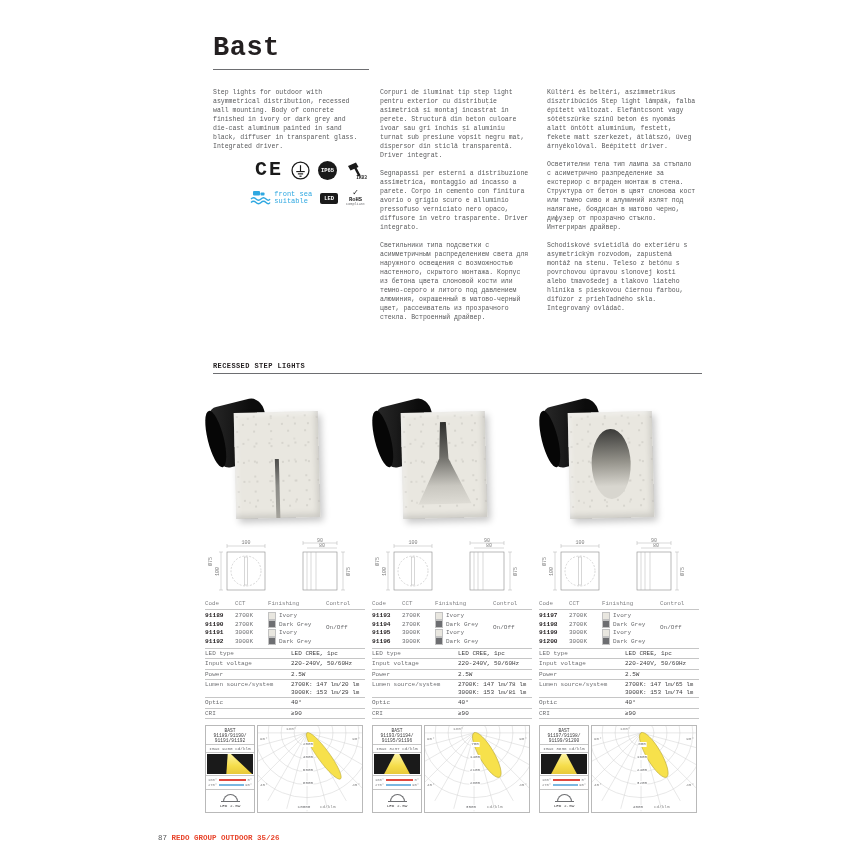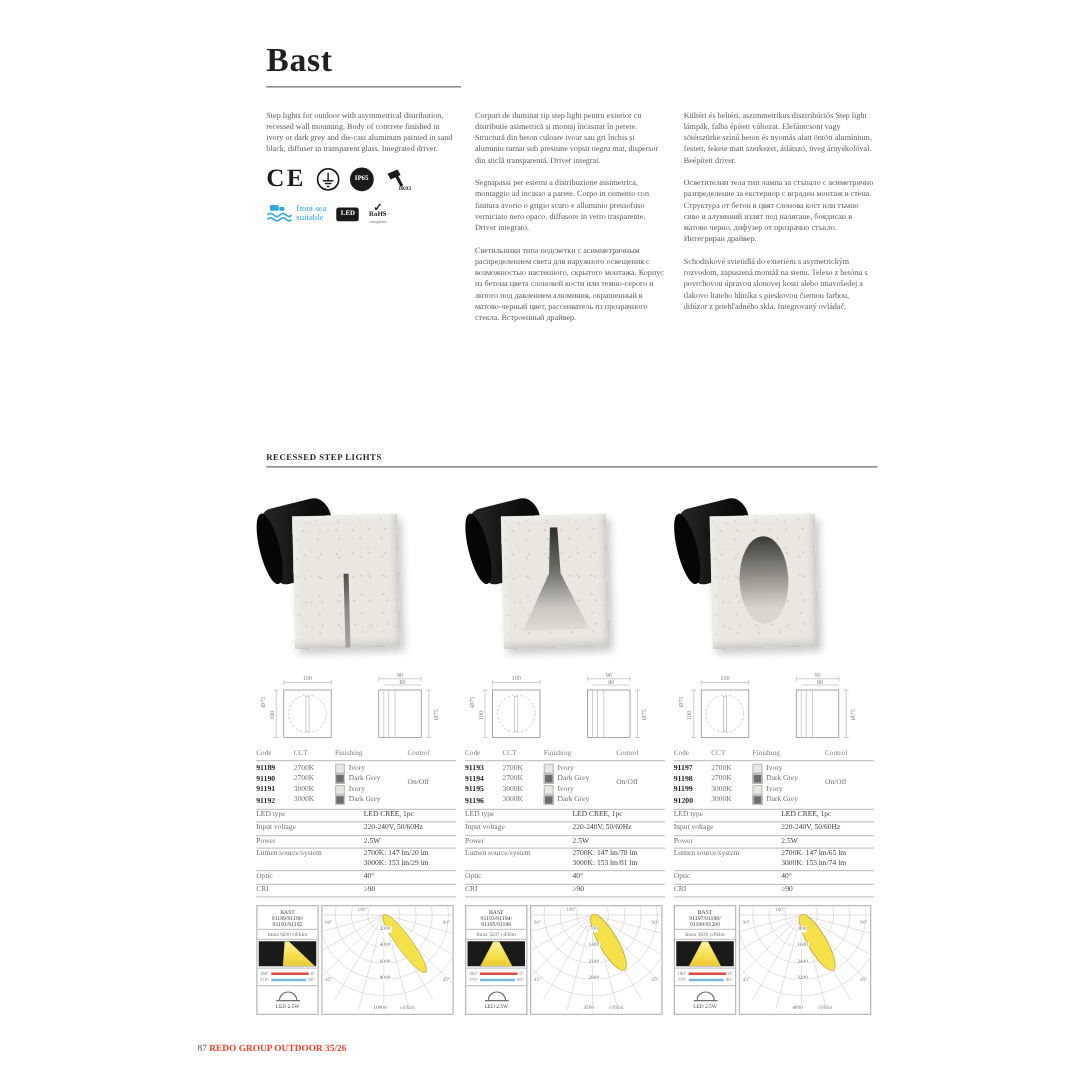--- a/index.html
+++ b/index.html
@@ -1,27 +1,27 @@
 <!DOCTYPE html>
 <html><head>
 <meta charset="utf-8">
 <style>
   html,body{margin:0;padding:0;background:#fff;}
   .page{position:relative;width:721px;height:868px;background:#fff;overflow:hidden;
-        font-family:Liberation Serif, serif;color:#58595b;}
+        font-family:Liberation Mono, monospace;color:#58595b;}
   
   .title{position:absolute;left:213px;top:33px;font-size:27px;font-weight:bold;color:#231f20;letter-spacing:.5px;}
   .title-rule{position:absolute;left:213px;top:69px;width:156px;height:1px;background:#6d6e71;}
   
   .desc-cols{position:absolute;left:213px;top:88px;width:486px;display:flex;gap:15px;}
   .desc-col{width:152px;}
   .desc-col p{margin:0 0 9px 0;font-size:6.5px;line-height:9px;color:#58595b;}
   
   .certs{margin-top:6px;}
-  .cert-row{display:flex;align-items:center;gap:8px;margin-bottom:9px;}
+  .cert-row{display:flex;align-items:center;gap:8px;margin-bottom:9px;justify-content:flex-end;}
   .ce-text{font-size:20px;font-weight:bold;color:#1a1a1a;letter-spacing:2px;line-height:20px;}
   .ip65{width:19px;height:19px;border-radius:50%;background:#1a1a1a;color:#fff;font-size:5.5px;font-weight:bold;
         display:flex;align-items:center;justify-content:center;}
   .ik03{position:relative;width:20px;height:20px;}
   .ik03 .ik-label{position:absolute;right:-2px;bottom:0;font-size:4.5px;color:#1a1a1a;font-weight:bold;}
   .frontsea{display:flex;align-items:center;gap:3px;}
   .fs-text{font-size:7px;line-height:7px;color:#2fa8e1;}
   .led-box{width:18px;height:11px;background:#1a1a1a;border-radius:2px;color:#fff;font-size:5.5px;font-weight:bold;
         display:flex;align-items:center;justify-content:center;}
   .rohs{display:flex;flex-direction:column;align-items:center;line-height:5px;}

